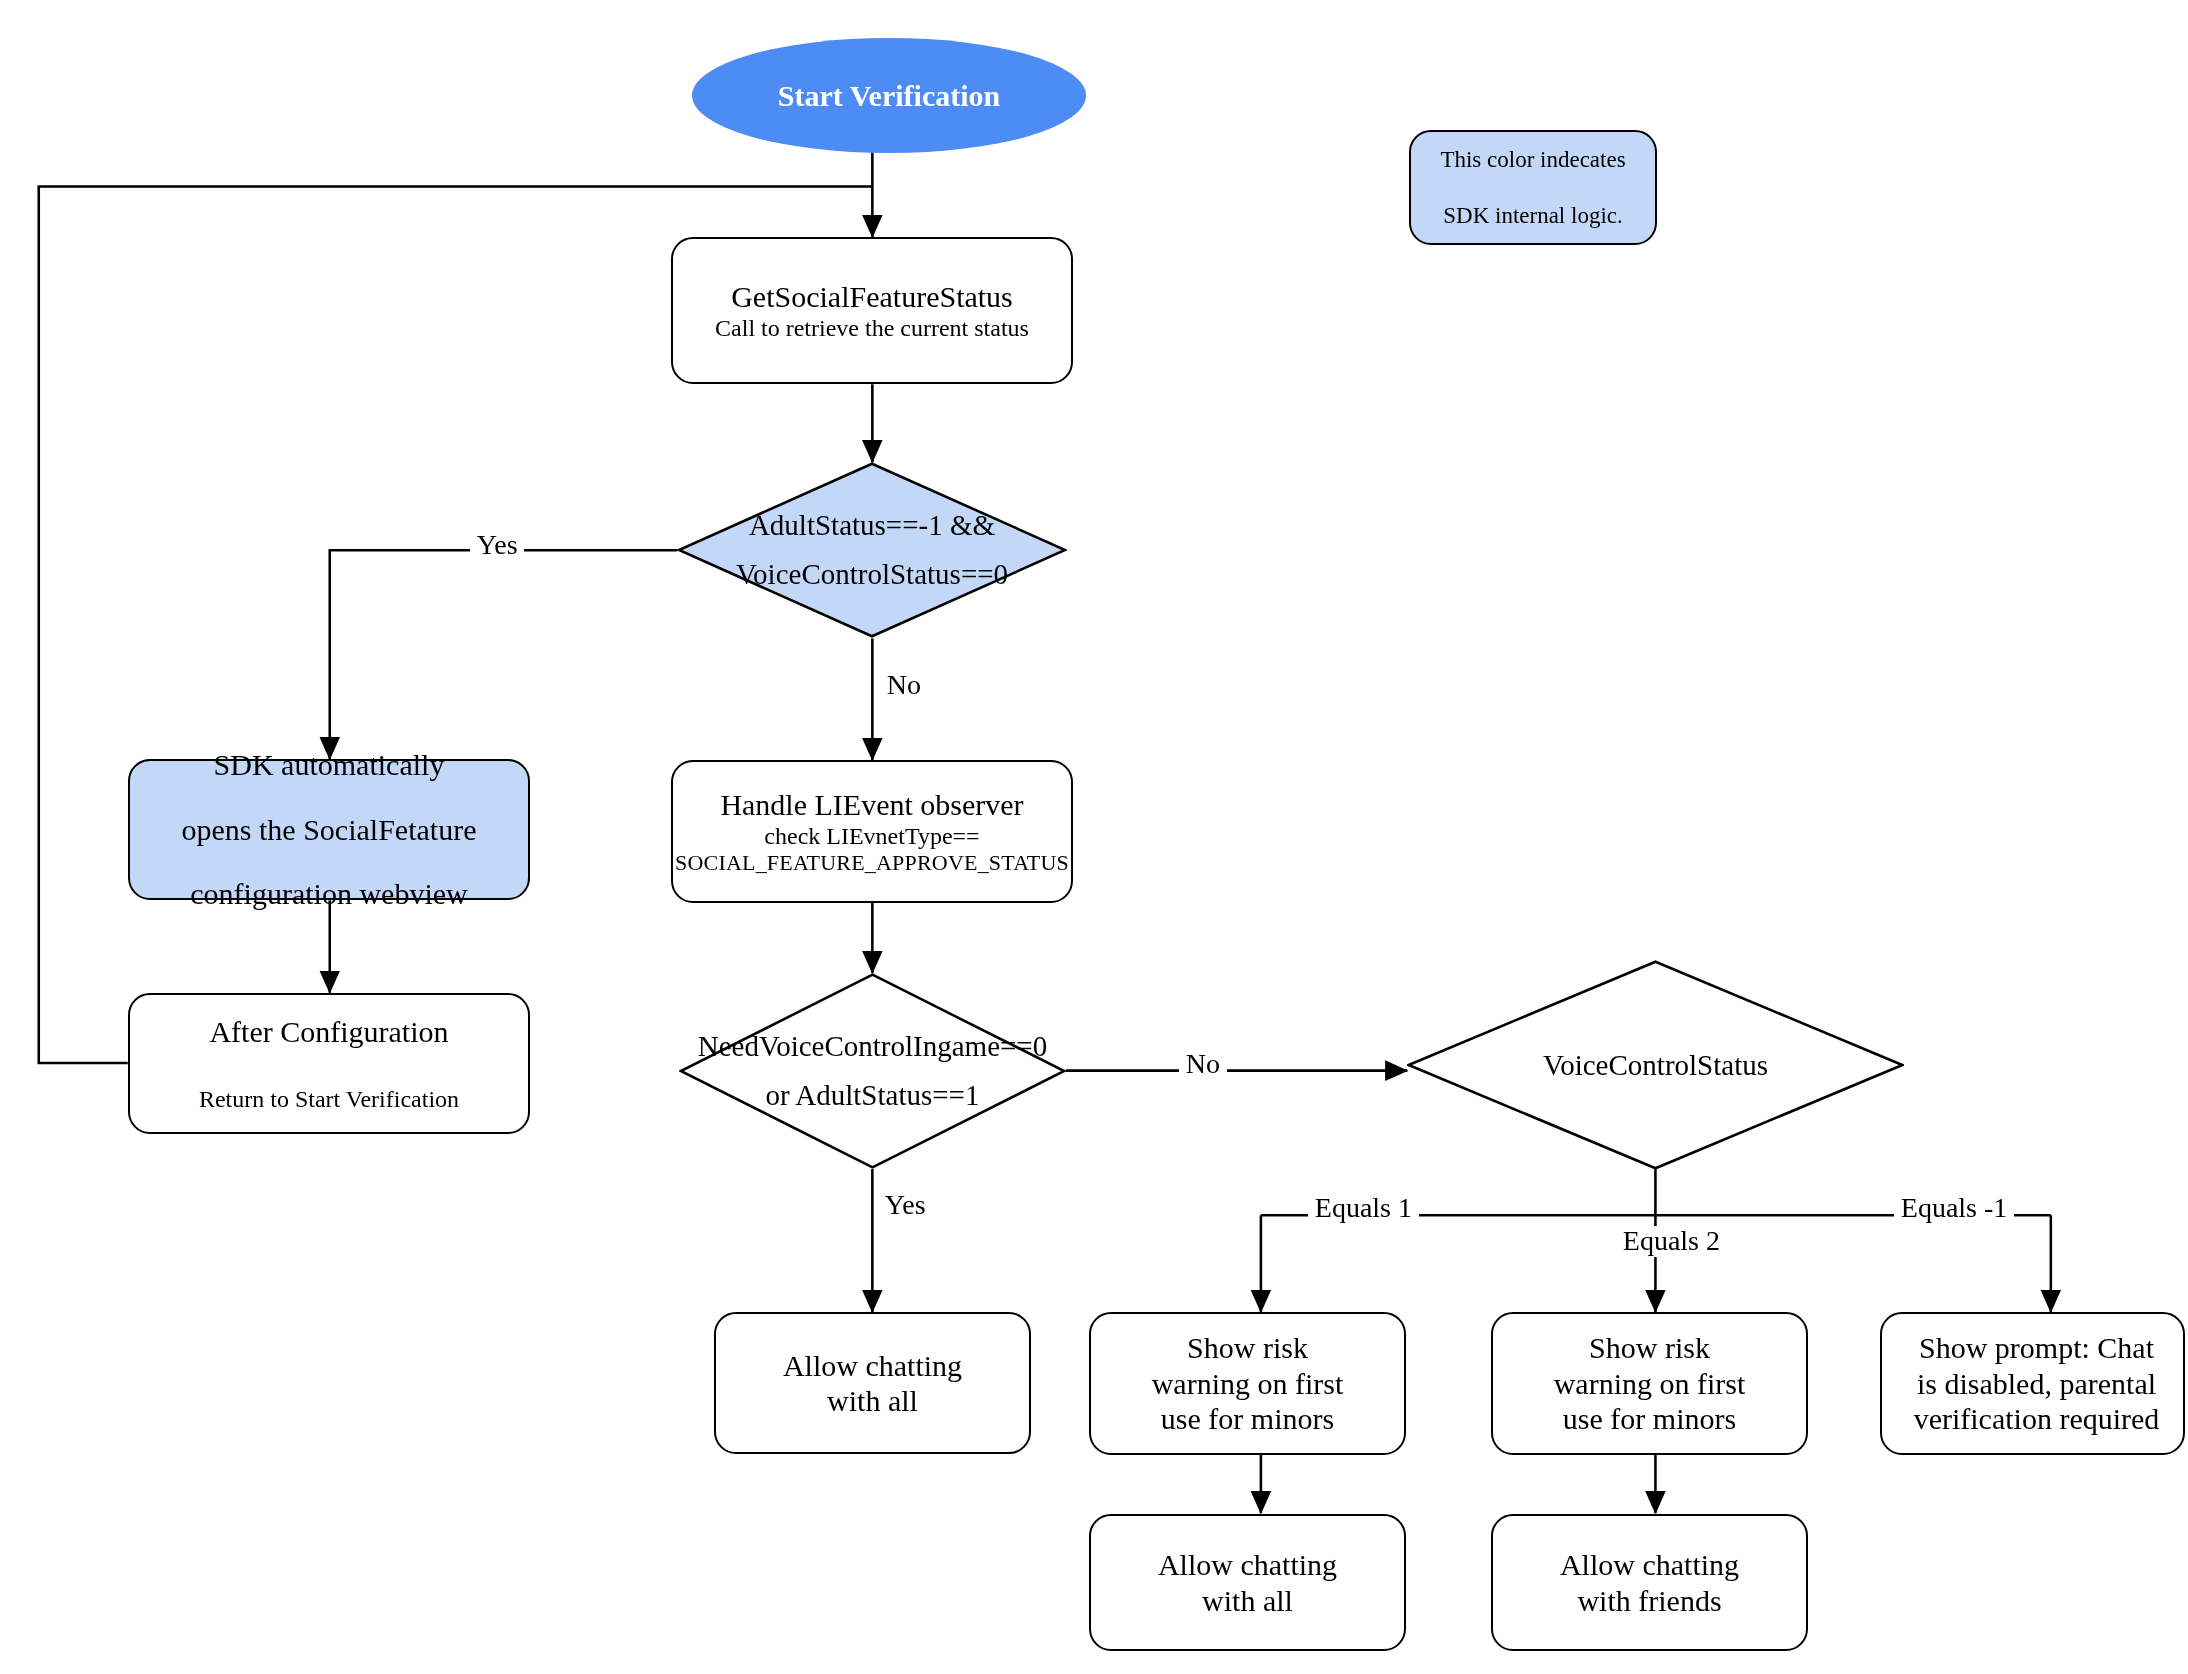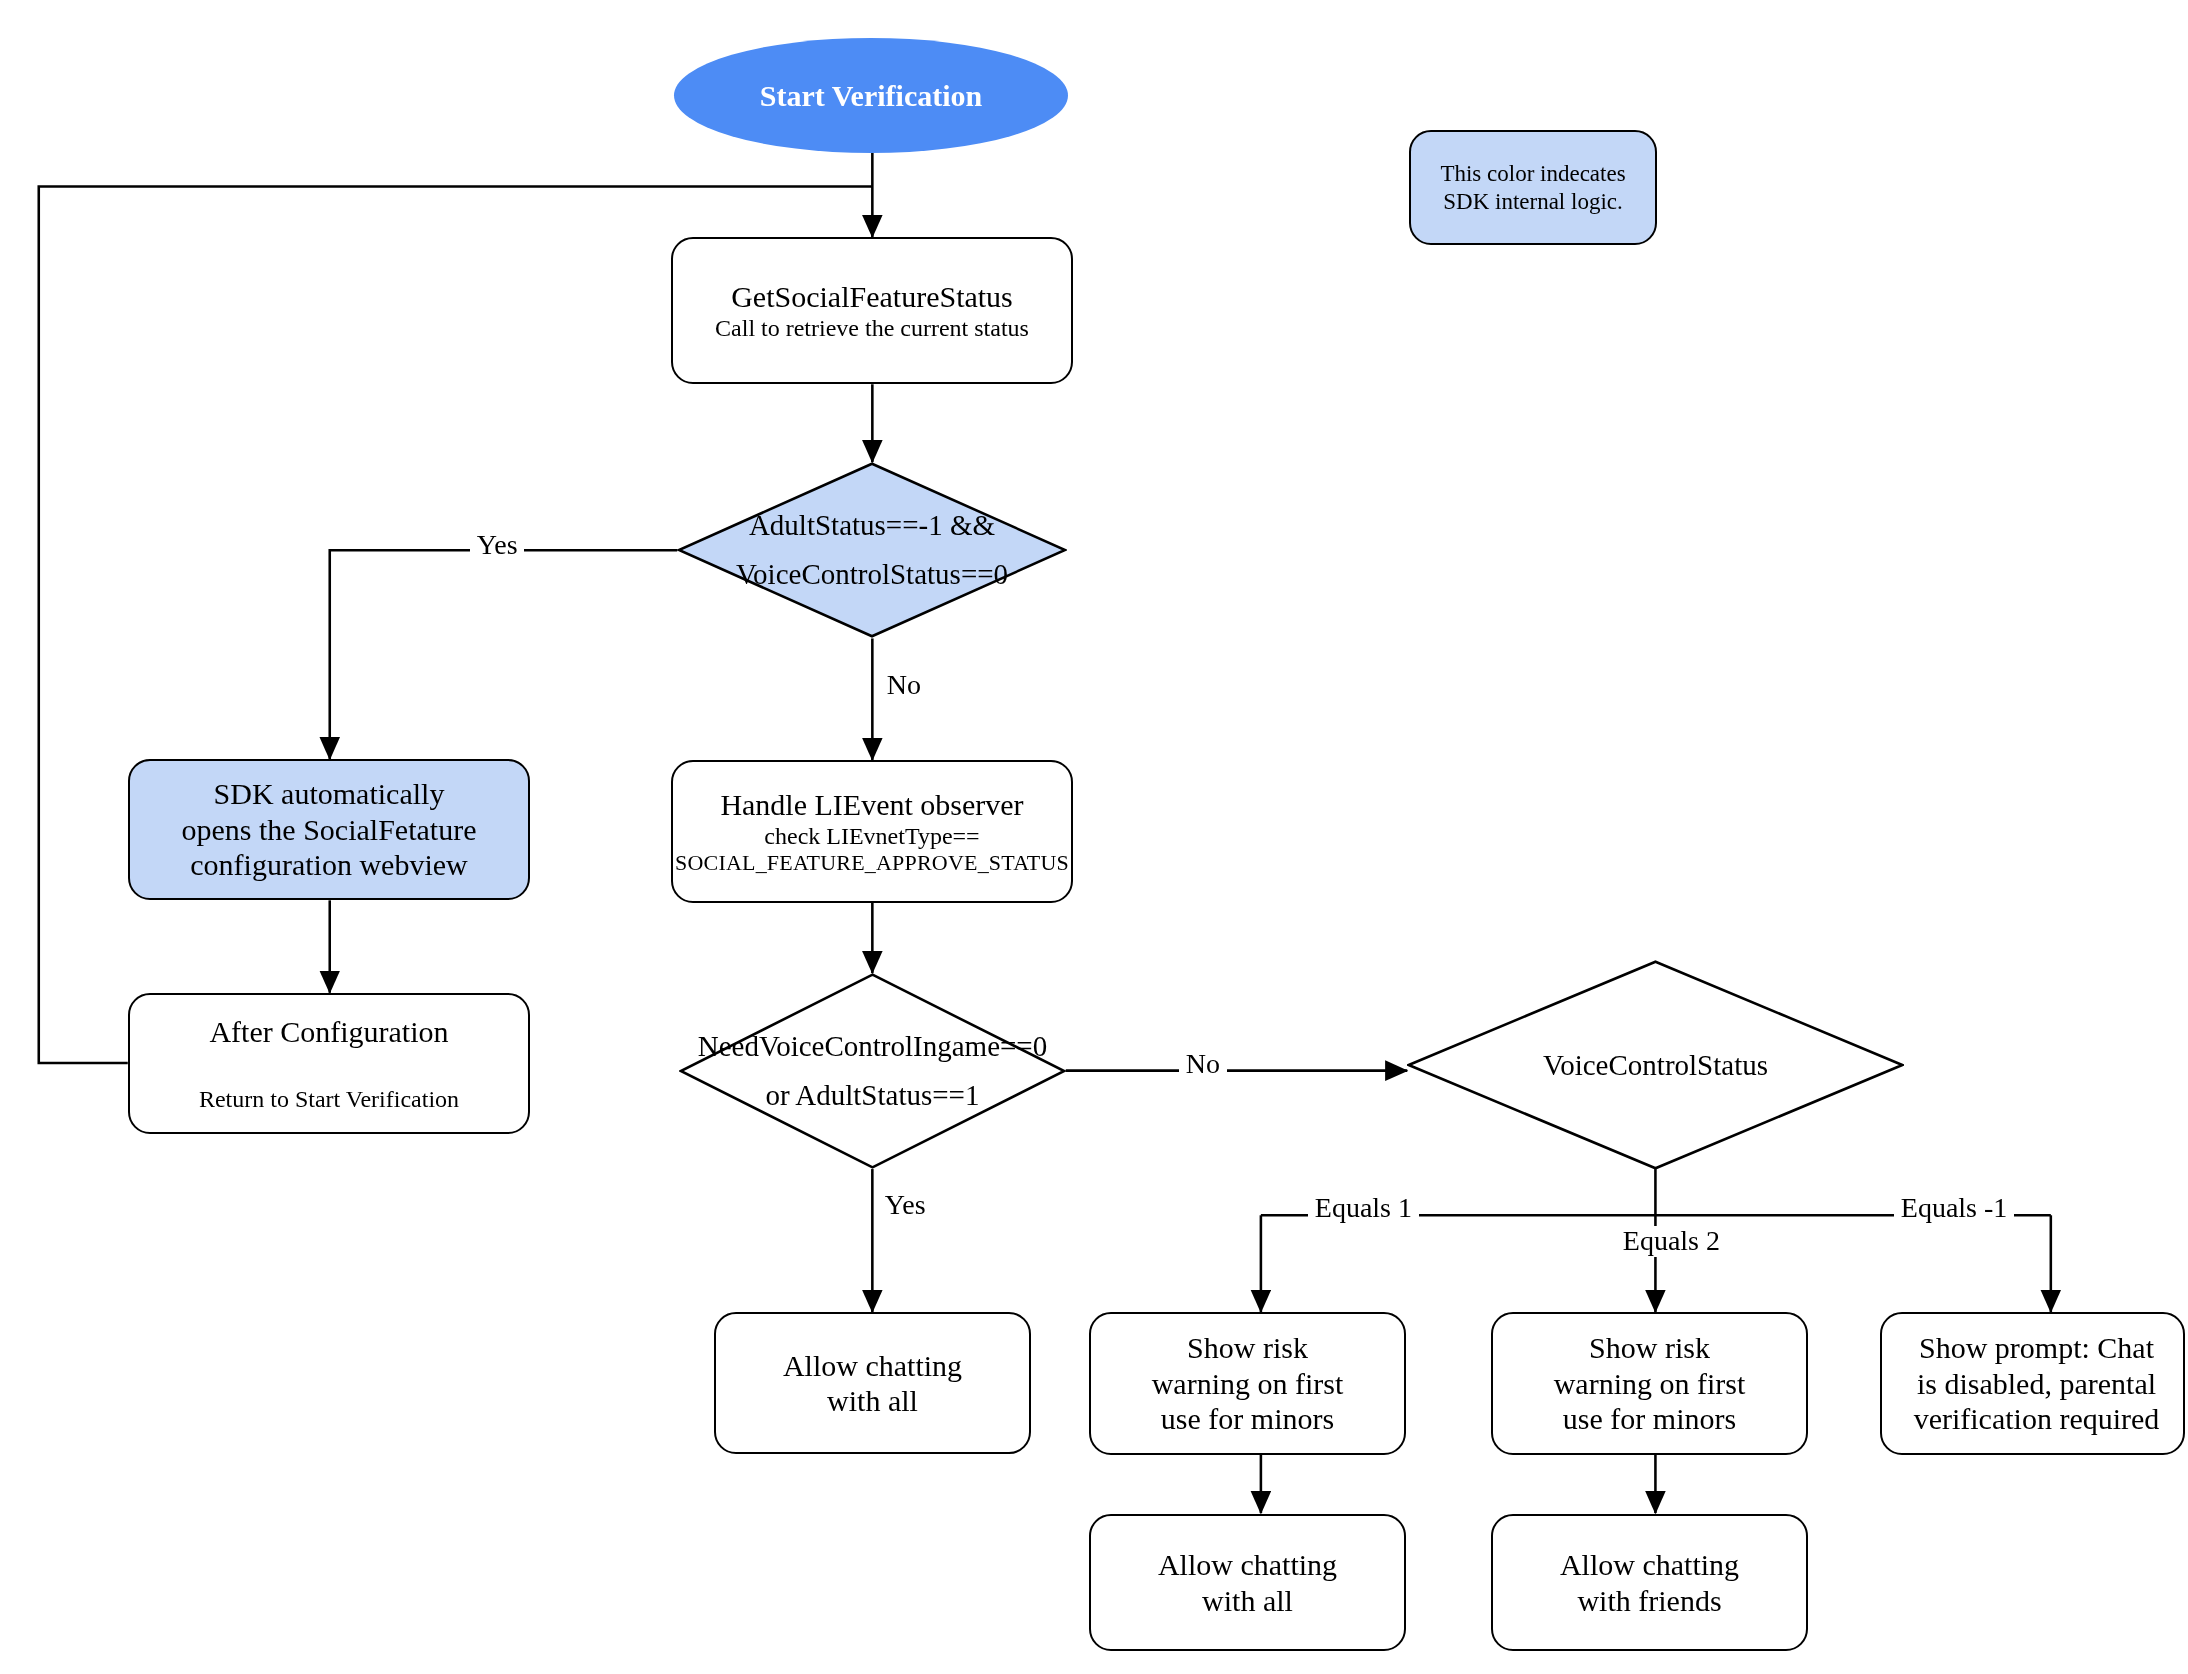--- a/index.html
+++ b/index.html
@@ -34,20 +34,21 @@
     color: #000000;
     line-height: 1.18;
   }
   .box {
     border: 2.6px solid #000000;
     border-radius: 22px;
     background: #ffffff;
   }
   .box.sdk {
     background: #c3d7f7;
+    gap: 29px;
   }
   .ellipse {
     border-radius: 50%;
     background: #4d8cf5;
     color: #ffffff;
     font-weight: bold;
   }
   .diamond-wrap {
     position: absolute;
   }
@@ -138,21 +139,21 @@
   </svg>
 
   <div class="edge-label" style="left:442px; top:530px;">Yes</div>
   <div class="edge-label" style="left:852px; top:670px;">No</div>
   <div class="edge-label" style="left:850px; top:1190px;">Yes</div>
   <div class="edge-label" style="left:1151px; top:1049px;">No</div>
   <div class="edge-label" style="left:1280px; top:1193px;">Equals 1</div>
   <div class="edge-label" style="left:1588px; top:1226px;">Equals 2</div>
   <div class="edge-label" style="left:1866px; top:1193px;">Equals -1</div>
 
-  <div class="node ellipse" style="left:674px; top:38px; width:394px; height:115px;">
+  <div class="node ellipse" style="left:692px; top:38px; width:394px; height:115px;">
     <div class="t-ellipse">Start Verification</div>
   </div>
 
   <div class="node box sdk" style="left:1409px; top:130px; width:248px; height:115px;">
     <div class="t-legend">This color indecates</div>
     <div class="t-legend">SDK internal logic.</div>
   </div>
 
   <div class="node box" style="left:671px; top:237px; width:402px; height:147px;">
     <div class="t-main">GetSocialFeatureStatus</div>

